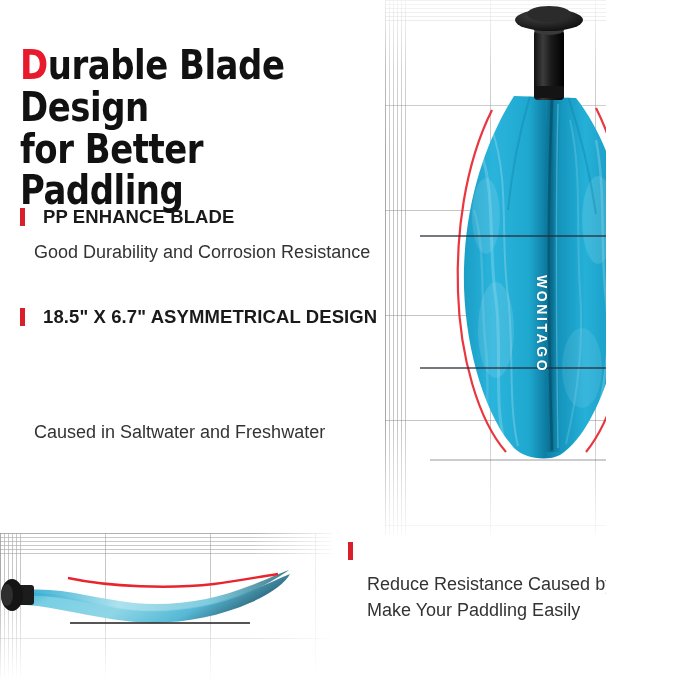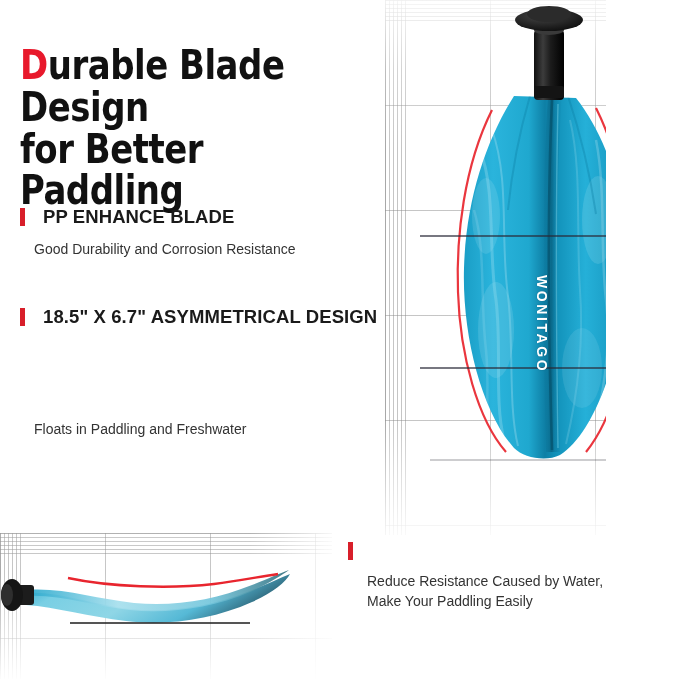--- a/index.html
+++ b/index.html
@@ -69,21 +69,21 @@
   .feature{position:absolute;left:20px;width:400px;}
   .f-head{display:flex;align-items:center;gap:18px;}
   .f-bar{
     width:5px;height:18px;background:#d81f2a;flex:0 0 auto;display:block;
   }
   .f-title{
     font-size:18.5px;font-weight:bold;color:#1a1a1a;letter-spacing:.1px;white-space:nowrap;
   }
   .f-sub{
     margin-top:11px;margin-left:14px;
-    font-size:14px;color:#333333;font-weight:normal;line-height:1.45;white-space:pre-line;
+    font-size:18px;color:#333333;font-weight:normal;line-height:1.45;white-space:pre-line;
   }
   #feat-0{top:206px;}
   #feat-1{top:306px;}
   #feat-2{top:408px;}
   #feat-3{left:348px;top:542px;width:331px;}
   #feat-3 .f-sub{margin-left:19px;}
 
   
   #blade-wrap{position:absolute;left:400px;top:0;width:279px;height:475px;}
   #blade-svg{position:absolute;left:0;top:0;}
@@ -128,21 +128,21 @@
   </div>
 
   <div class="feature" id="feat-1">
     <div class="f-head">
       <span class="f-bar"></span>
       <span class="f-title">18.5" X 6.7" ASYMMETRICAL DESIGN</span>
     </div>
   </div>
 
   <div class="feature" id="feat-2">
-    <div class="f-sub">Floats in Paddling and Freshwater</div>
+    <div class="f-sub">Caused in Saltwater and Freshwater</div>
   </div>
 
   <div class="feature" id="feat-3">
     <div class="f-head">
       <span class="f-bar"></span>
     </div>
     <div class="f-sub">Reduce Resistance Caused by Water,
 Make Your Paddling Easily</div>
   </div>
 

